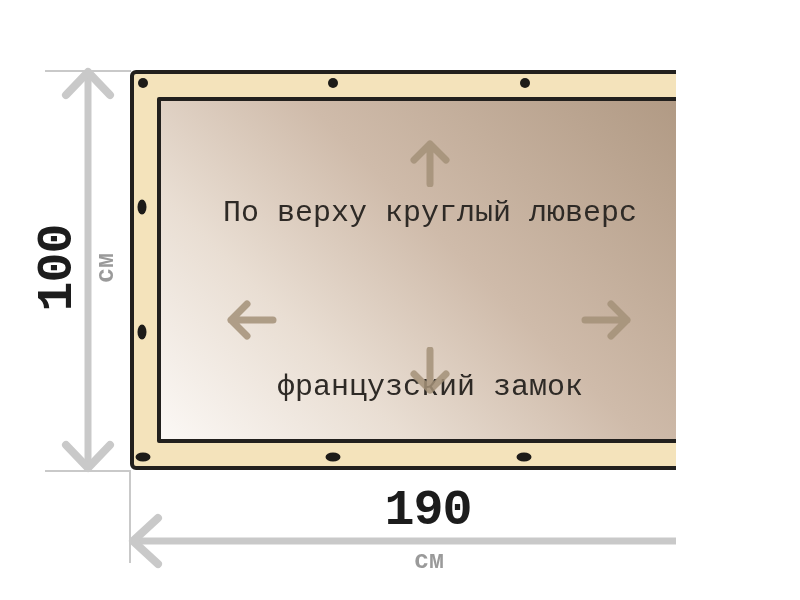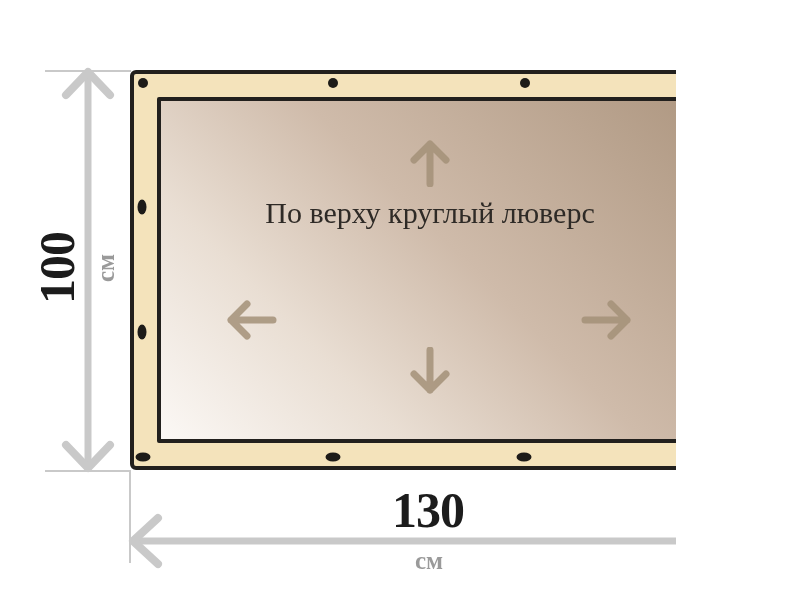--- a/index.html
+++ b/index.html
@@ -3,21 +3,21 @@
 <meta charset="utf-8">
 <style>
   * { margin: 0; padding: 0; box-sizing: border-box; }
   html, body { background: #ffffff; }
   .canvas {
     position: relative;
     width: 676px;
     height: 600px;
     background: #ffffff;
     overflow: hidden;
-    font-family: Liberation Serif, serif;
+    font-family: Liberation Mono, monospace;
   }
   .dim-svg {
     position: absolute;
     left: 0; top: 0;
     width: 800px; height: 600px;
     pointer-events: none;
   }
   .ext-line   { stroke: #c9c9c9; stroke-width: 2; }
   .dim-shaft  { stroke: #c9c9c9; stroke-width: 7; stroke-linecap: butt; }
   .dim-head   { stroke: #c9c9c9; stroke-width: 8; fill: none; stroke-linecap: round; stroke-linejoin: round; }
@@ -110,20 +110,21 @@
     <div class="inner">
 
       <svg class="dir-arrow" style="left:249px; top:38px;" width="40" height="48" viewBox="0 0 40 48">
         <path d="M20 45 L20 5 M4 21 L20 5 L36 21"></path>
       </svg>
 
       <div class="annotation" style="top:95px;">По верху круглый люверс</div>
 
       <div class="annotation" style="top:167px;">
         <br>
+        <span>французский замок</span>
       </div>
 
       <svg class="dir-arrow" style="left:65px; top:199px;" width="52" height="40" viewBox="0 0 52 40">
         <path d="M47 20 L5 20 M21 4 L5 20 L21 36"></path>
       </svg>
 
       <svg class="dir-arrow" style="left:419px; top:199px;" width="52" height="40" viewBox="0 0 52 40">
         <path d="M5 20 L47 20 M31 4 L47 20 L31 36"></path>
       </svg>
 
@@ -143,16 +144,16 @@
       <div class="grommet" style="left: 582px; top: 258px; width: 9px; height: 15px;"></div>
       <div class="grommet" style="left: 9px; top: 383px; width: 15px; height: 9px;"></div>
       <div class="grommet" style="left: 199px; top: 383px; width: 15px; height: 9px;"></div>
       <div class="grommet" style="left: 390px; top: 383px; width: 15px; height: 9px;"></div>
       <div class="grommet" style="left: 582px; top: 383px; width: 15px; height: 9px;"></div>
     </div>
 
   <div class="dim-label rot" style="left:57px; top:268px;">100</div>
   <div class="dim-unit rot" style="left:106px; top:268px;">см</div>
 
-  <div class="dim-label" style="left:428px; top:510px;">130</div>
+  <div class="dim-label" style="left:428px; top:510px;">190</div>
   <div class="dim-unit" style="left:429px; top:561px;">см</div>
 
 </div>
 
 </body></html>

